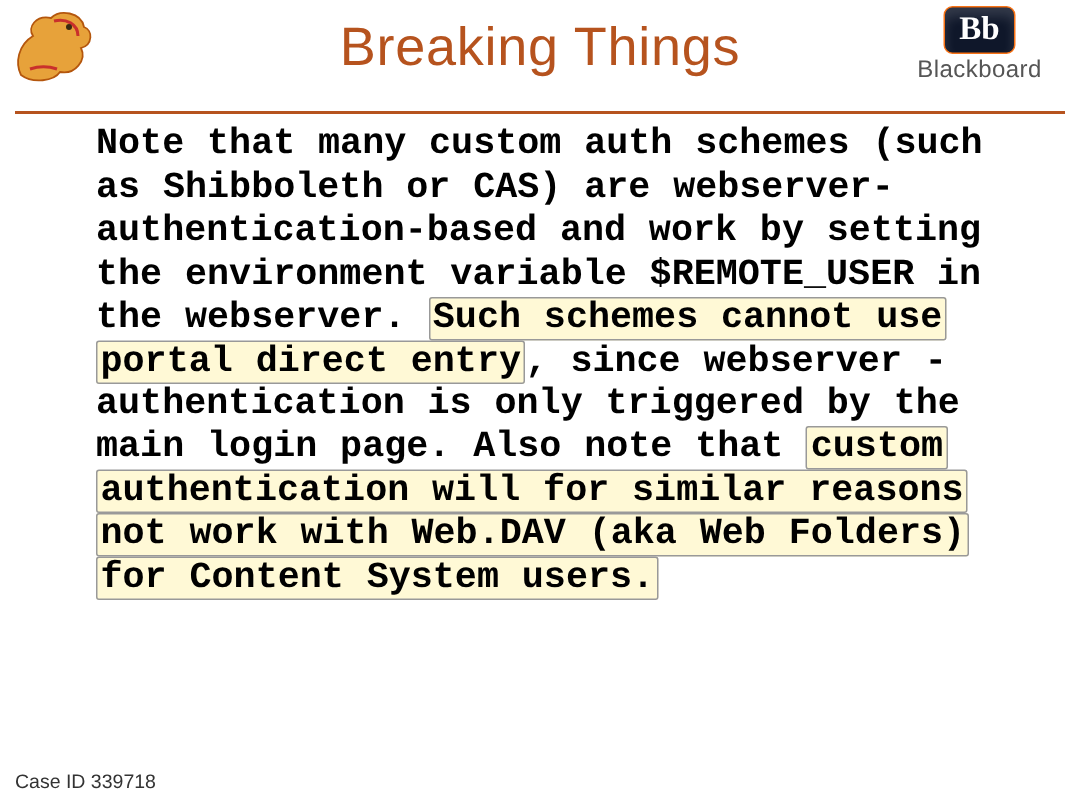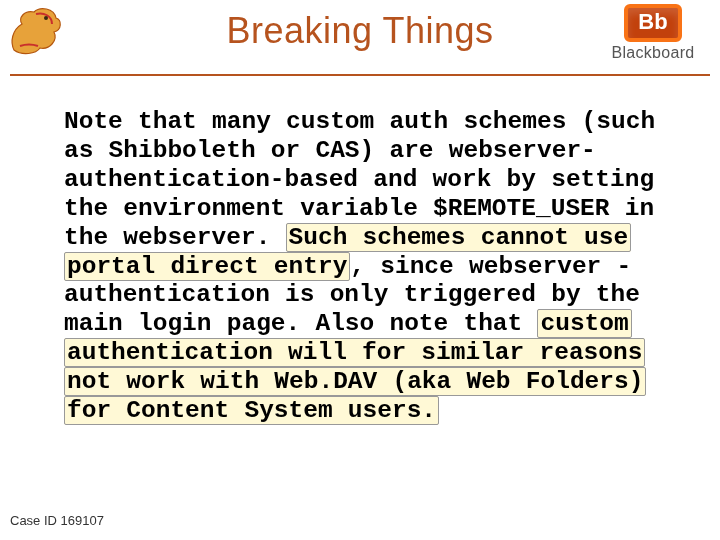--- a/index.html
+++ b/index.html
@@ -40,45 +40,45 @@
   }
   .logo-right {
     position: absolute;
     right: 12px;
     top: 4px;
     width: 110px;
     text-align: center;
   }
   .bb-box {
     display: inline-block;
-    background: #c2410c;
+    background: #0f172a;
     color: #fff;
-    font-family: Liberation Sans, sans-serif;
+    font-family: Liberation Serif, serif;
     font-weight: bold;
     font-size: 22px;
     padding: 3px 10px 5px 10px;
     border-radius: 6px;
-    border: 4px solid #f97316;
+    border: 1px solid #f97316;
     line-height: 1;
     box-shadow: inset 0 6px 8px rgba(255,255,255,0.15);
   }
   .bb-label {
     font-size: 16px;
     color: #555;
     margin-top: 2px;
     letter-spacing: 0.3px;
   }
   .rule {
     margin: 2px 10px 0 10px;
     height: 2px;
     background: #B6531E;
   }
   .body {
     position: relative;
-    padding: 32px 44px 0 64px;
+    padding: 7px 44px 0 64px;
   }
   .note {
     font-family: "Courier New", Courier, monospace;
     font-weight: bold;
     font-size: 24.5px;
     line-height: 1.18;
     color: #000;
     margin: 0;
     word-spacing: 0.5px;
   }
@@ -124,15 +124,15 @@
   </div>
 
   <div class="rule"></div>
 
   <div class="body">
     <p class="note">
       <span>Note that many custom auth schemes (such as Shibboleth or CAS) are webserver-authentication-based and work by setting the environment variable $REMOTE_USER in the webserver. </span><span class="hl">Such schemes cannot use portal direct entry</span><span>, since webserver -authentication is only triggered by the main login page. Also note that </span><span class="hl">custom authentication will for similar reasons not work with Web.DAV (aka Web Folders) for Content System users.</span>
     </p>
   </div>
 
-  <div class="footer">Case ID 169107</div>
+  <div class="footer">Case ID 339718</div>
 
 </div>
 
 </body></html>

